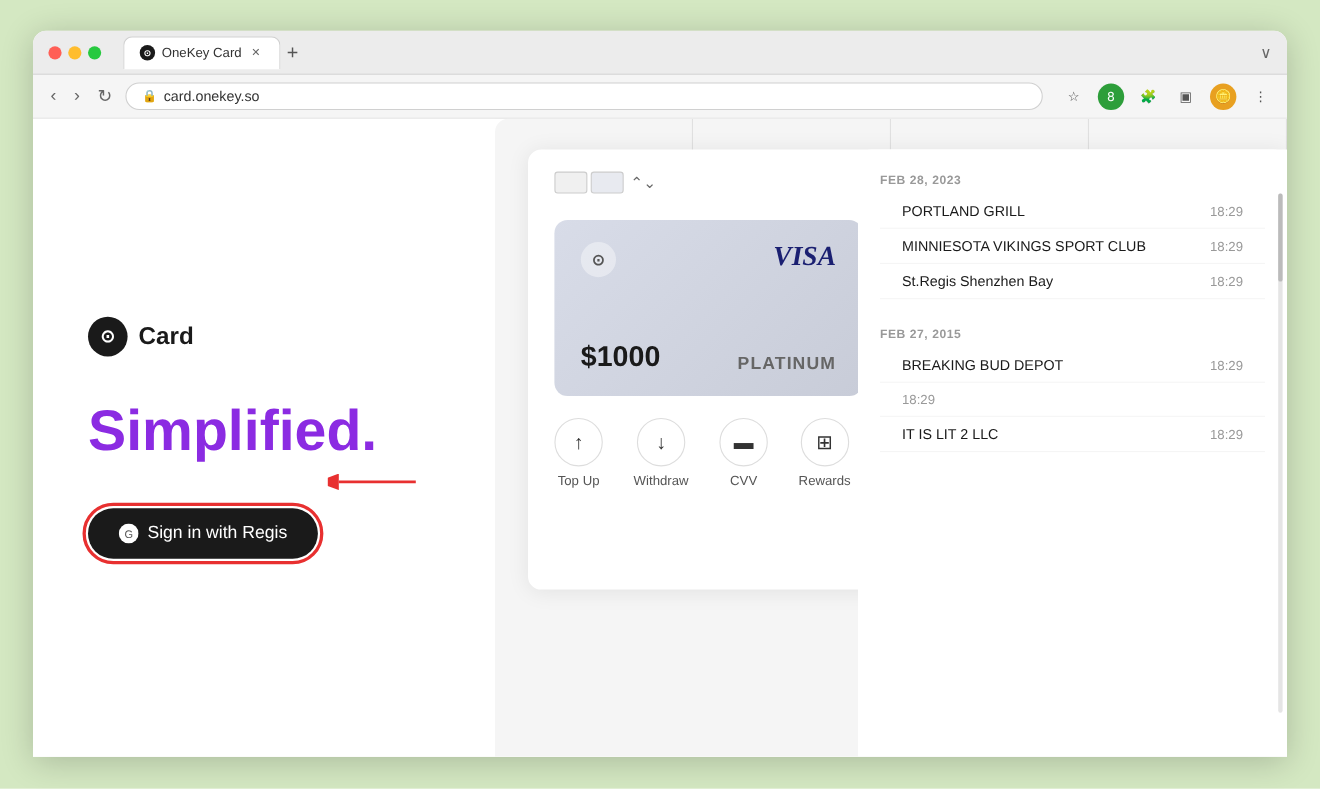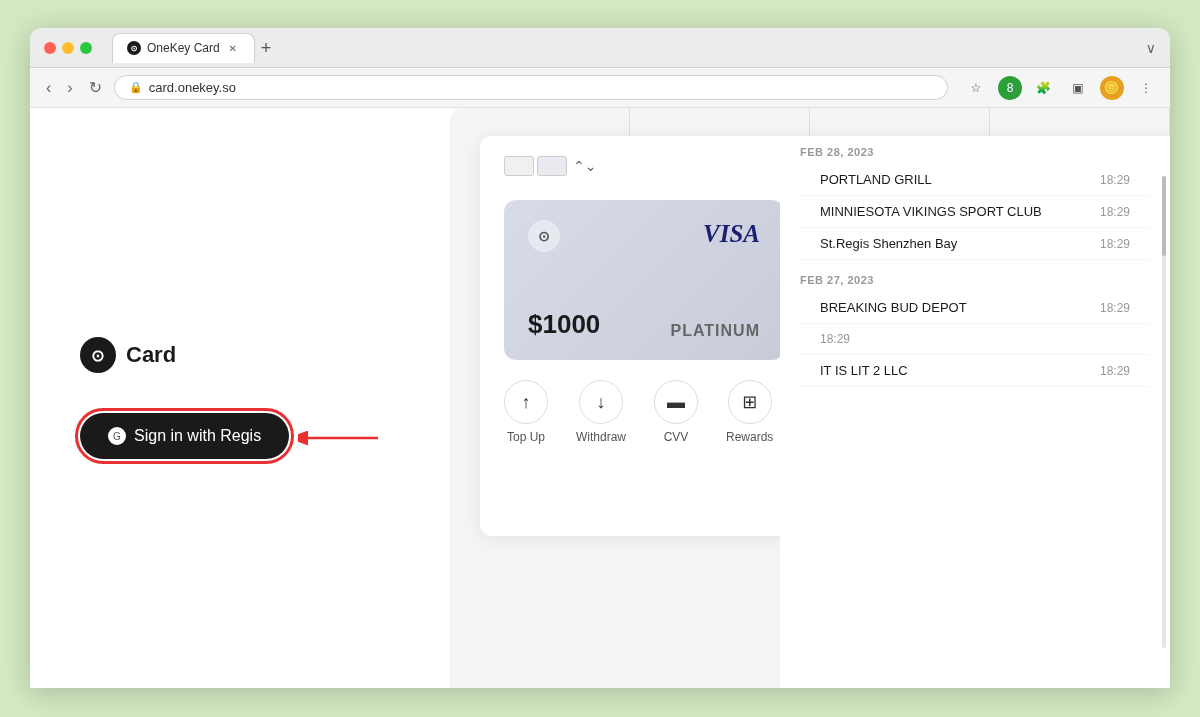--- a/index.html
+++ b/index.html
@@ -409,21 +409,21 @@
       justify-content: center;
       font-size: 18px;
       color: #333;
     }
 
     .action-label {
       font-size: 12px;
       color: #555;
     }
 
-    .tx-date-group { padding: 10px 20px 4px; }
+    .tx-date-group { padding: 22px 20px 4px; }
     .tx-date {
       font-size: 11px;
       font-weight: 600;
       color: #999;
       letter-spacing: 0.5px;
       margin-bottom: 6px;
     }
 
     .tx-item {
       display: flex;
@@ -509,20 +509,21 @@
 
     <div class="left-panel">
 
       <div class="brand">
         <div class="brand-logo">
           <span>⊙</span>
         </div>
         <span class="brand-name">Card</span>
       </div>
 
+      <span class="headline-purple">Simplified.</span>
 
       <button class="sign-in-btn">
         <svg width="18" height="18" viewBox="0 0 18 18">
           <circle cx="9" cy="9" r="9" fill="white"></circle>
           <text x="9" y="13" text-anchor="middle" font-size="10" fill="#555">G</text>
         </svg>
         <span>Sign in with Regis</span>
       </button>
 
       <div class="arrow-indicator">
@@ -599,21 +600,21 @@
                 <div class="tx-item">
                   <span class="tx-name">MINNIESOTA VIKINGS SPORT CLUB</span>
                   <span class="tx-time">18:29</span>
                 </div>
                 <div class="tx-item">
                   <span class="tx-name">St.Regis Shenzhen Bay</span>
                   <span class="tx-time">18:29</span>
                 </div>
               </div>
               <div class="tx-date-group">
-                <div class="tx-date">FEB 27, 2023</div>
+                <div class="tx-date">FEB 27, 2015</div>
                 <div class="tx-item">
                   <span class="tx-name">BREAKING BUD DEPOT</span>
                   <span class="tx-time">18:29</span>
                 </div>
                 <div class="tx-item">
                   <span class="tx-time">18:29</span>
                 </div>
                 <div class="tx-item">
                   <span class="tx-name">IT IS LIT 2 LLC</span>
                   <span class="tx-time">18:29</span>

